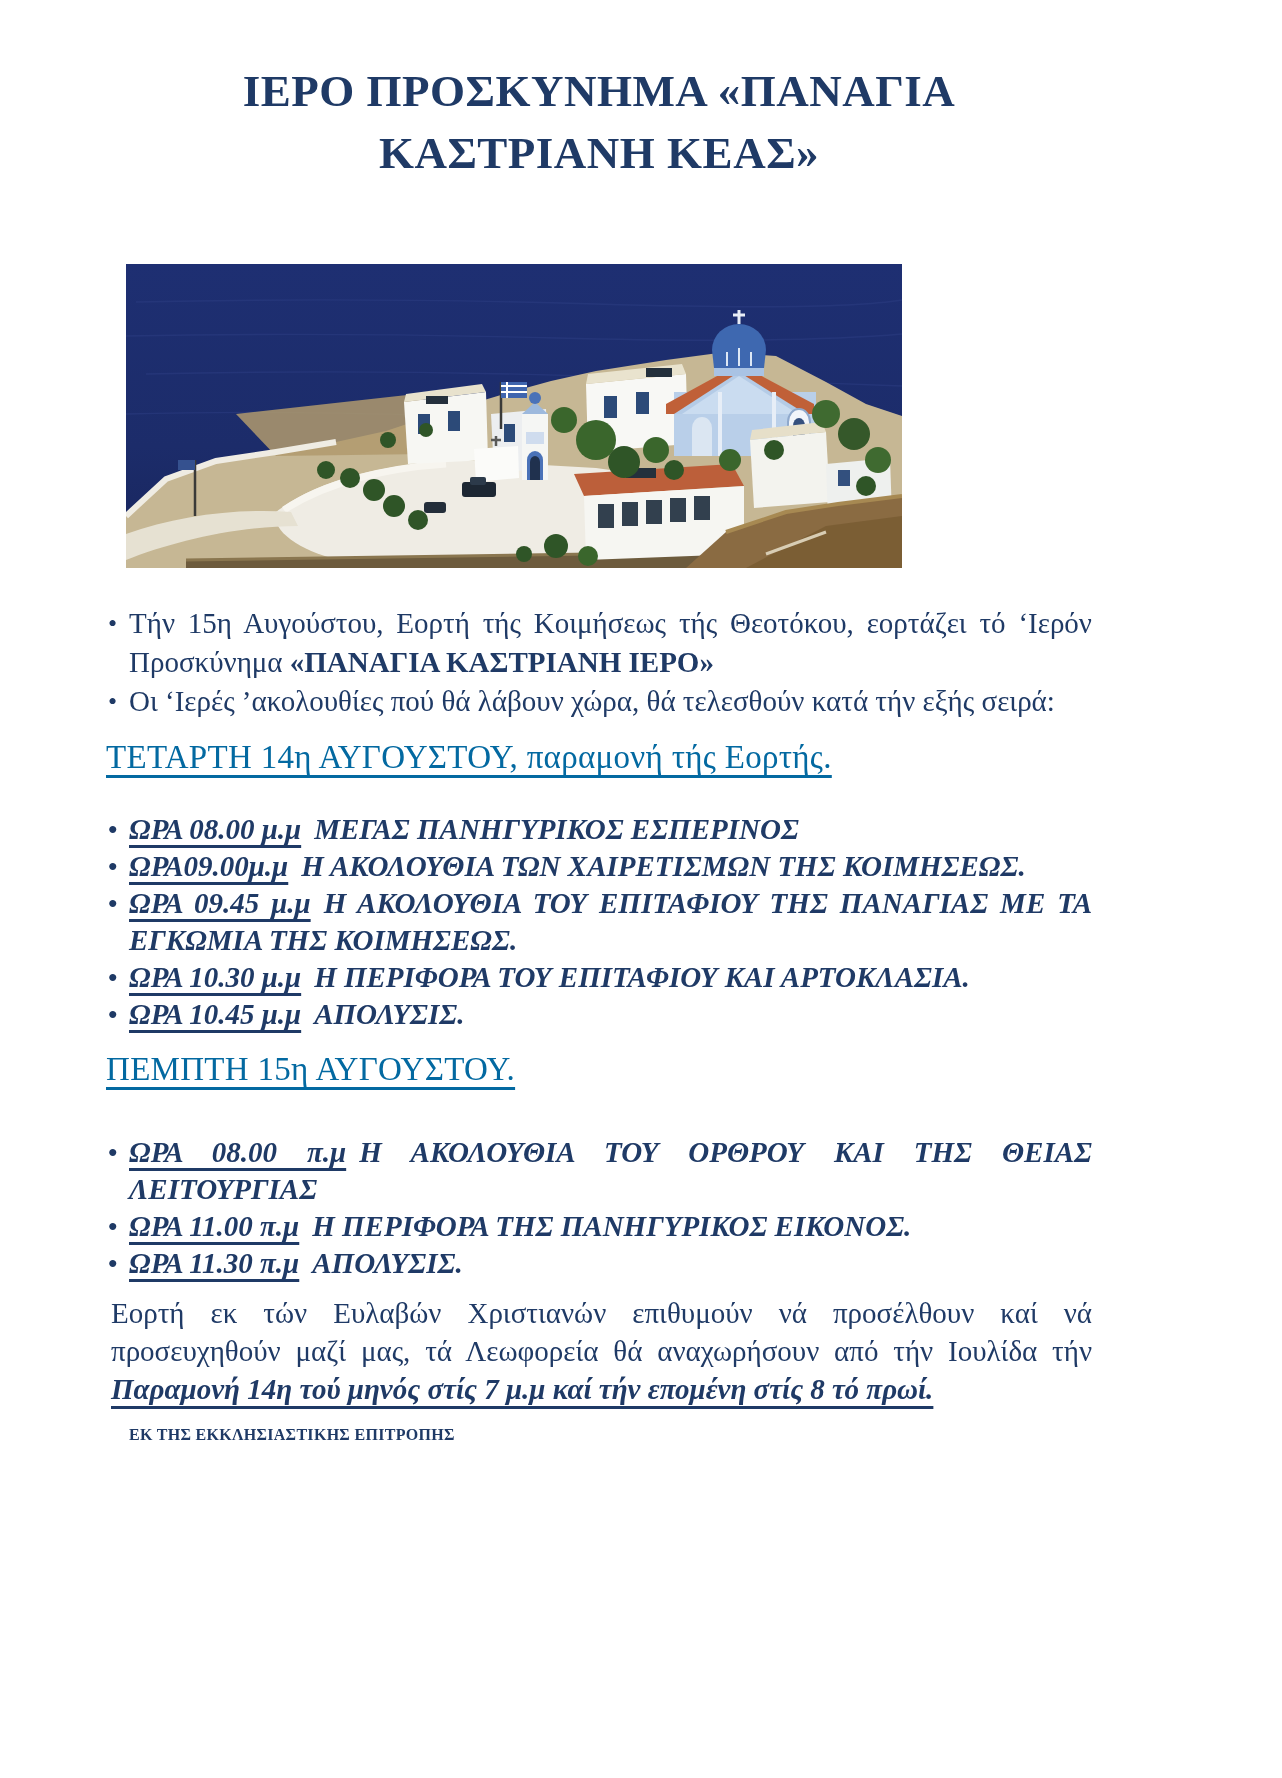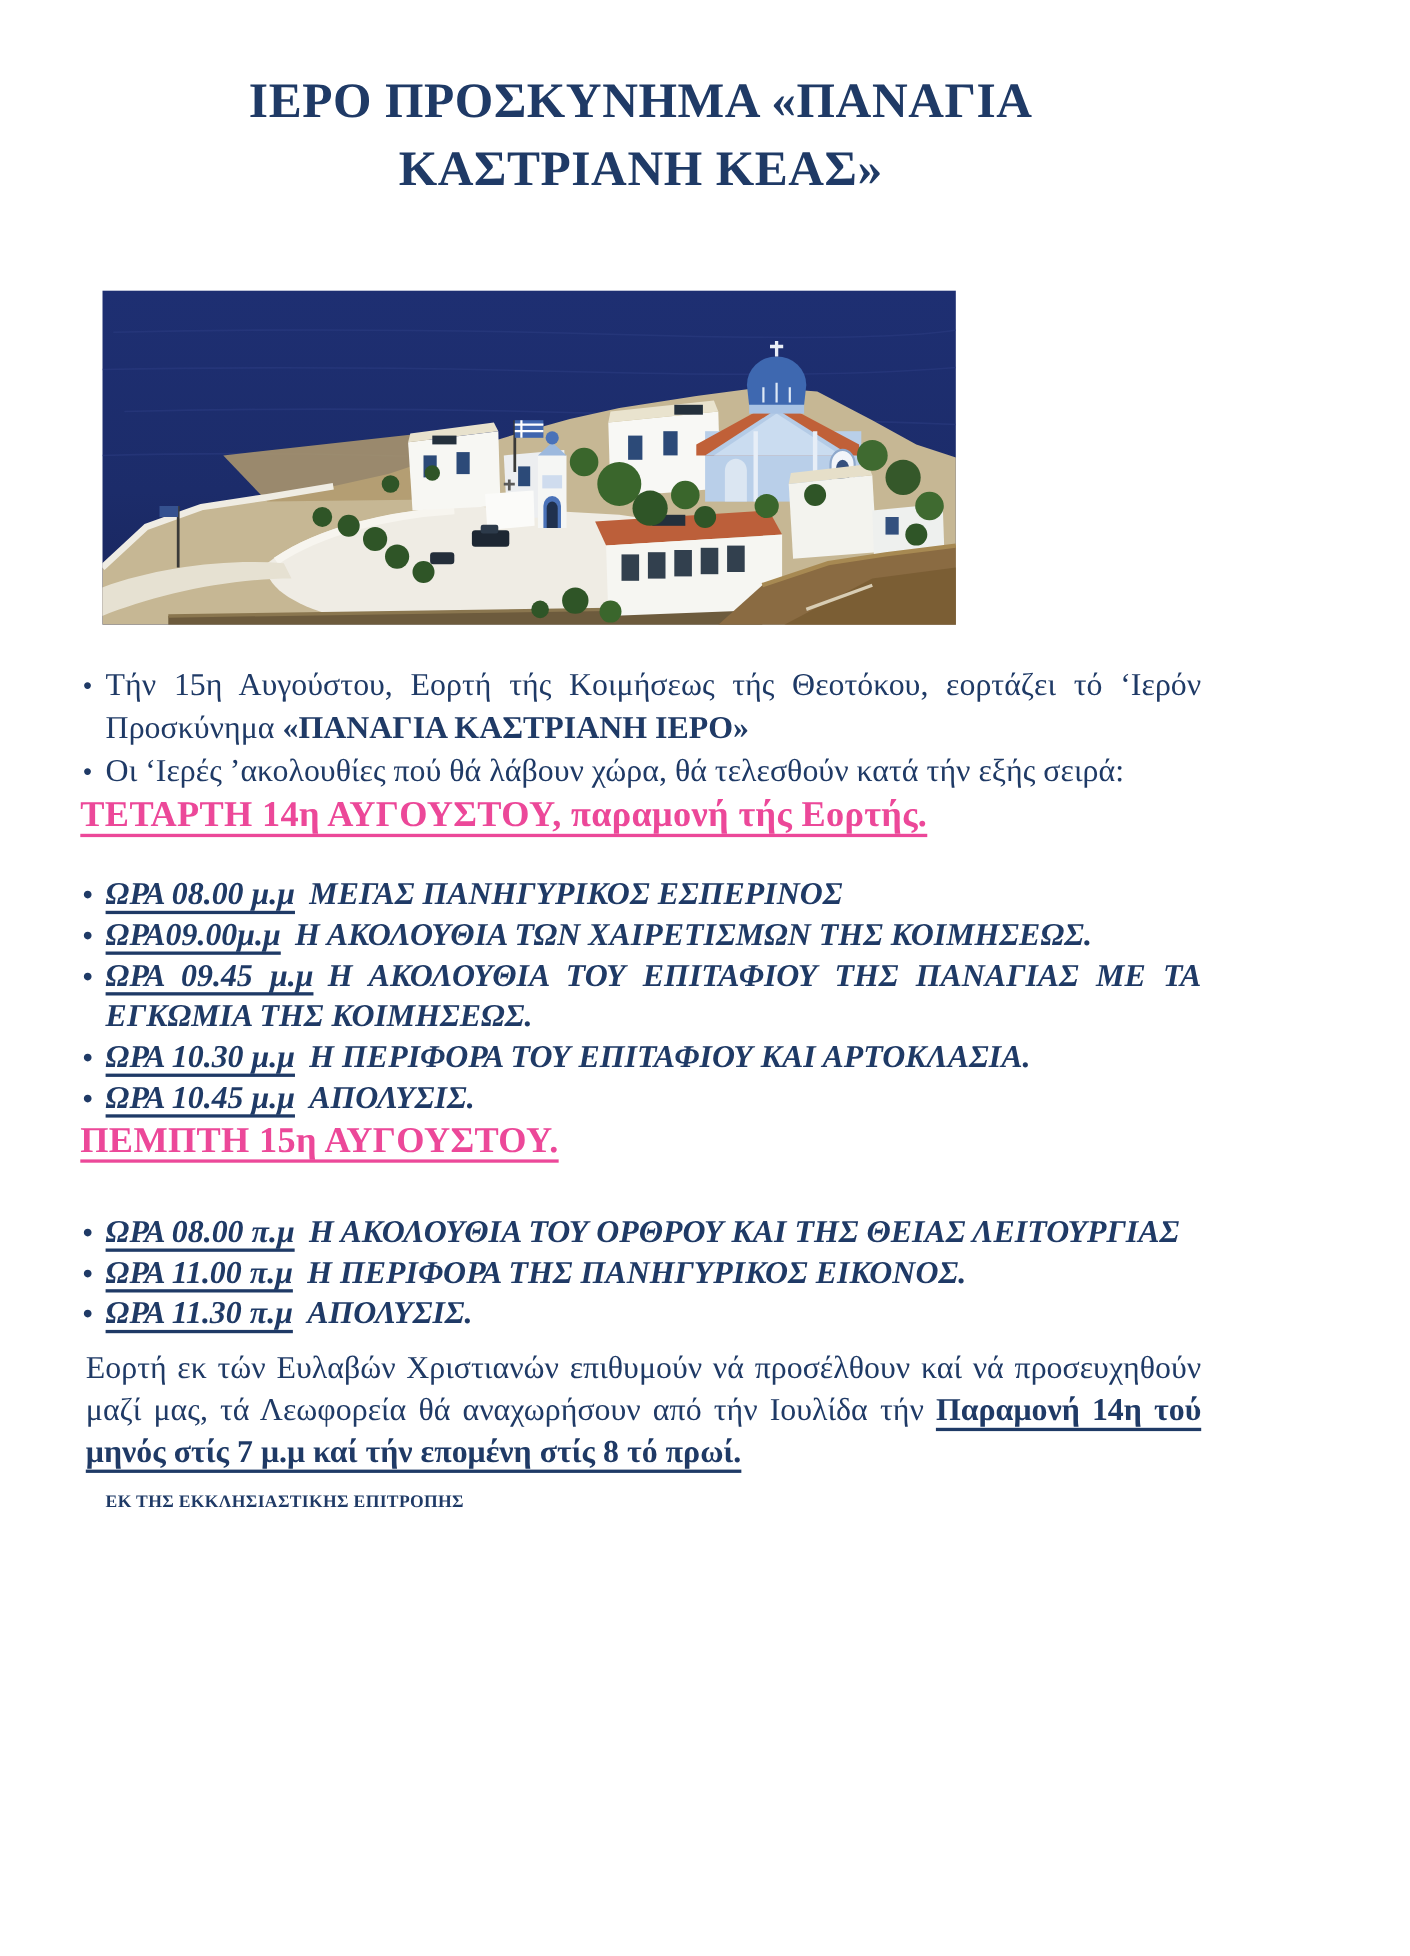--- a/index.html
+++ b/index.html
@@ -1,21 +1,21 @@
 <!DOCTYPE html>
 <html><head>
 <meta charset="utf-8">
 <style>
   html,body{margin:0;padding:0;background:#ffffff;}
   .page{
     position:relative;
     width:1282px;height:1640px;
     background:#ffffff;
     box-sizing:border-box;
-    padding:60px 190px 0 73px;
+    padding:60px 190px 0 106px;
     font-family:"Liberation Serif","DejaVu Serif",serif;
     color:#1f3a66;
     overflow:hidden;
   }
   .title{
     margin:0;
     text-align:center;
     font-size:45px;
     line-height:62px;
     font-weight:bold;
@@ -36,25 +36,25 @@
     font-size:29px;
     line-height:39px;
     text-align:justify;
   }
   .blt{
     position:absolute;left:2px;top:0;
     font-size:26px;
     color:#1f3a66;
   }
   .red-heading{
-    margin:0 0 0 0;
+    margin:16px 0 0 0;
     font-size:33px;
     line-height:40px;
-    font-weight:bold;
-    color:#ec4899;
+    font-weight:normal;
+    color:#0369a1;
     text-decoration:underline;
     text-decoration-thickness:3px;
     text-underline-offset:7px;
     letter-spacing:0.3px;
   }
   .sched{margin-top:34px;}
   .sched2{margin-top:45px;}
   .sched li{
     position:relative;
     padding-left:23px;
@@ -74,20 +74,21 @@
     margin:12px 0 0 5px;
     font-size:29px;
     line-height:38px;
     text-align:justify;
   }
   .closing .em{
     font-weight:bold;
     text-decoration:underline;
     text-decoration-thickness:3px;
     text-underline-offset:7px;
+    font-style:italic;
   }
   .footer{
     margin:18px 0 0 23px;
     font-size:16px;
     font-weight:bold;
     letter-spacing:0.3px;
     color:#1f3a66;
   }
 </style>
 </head>

